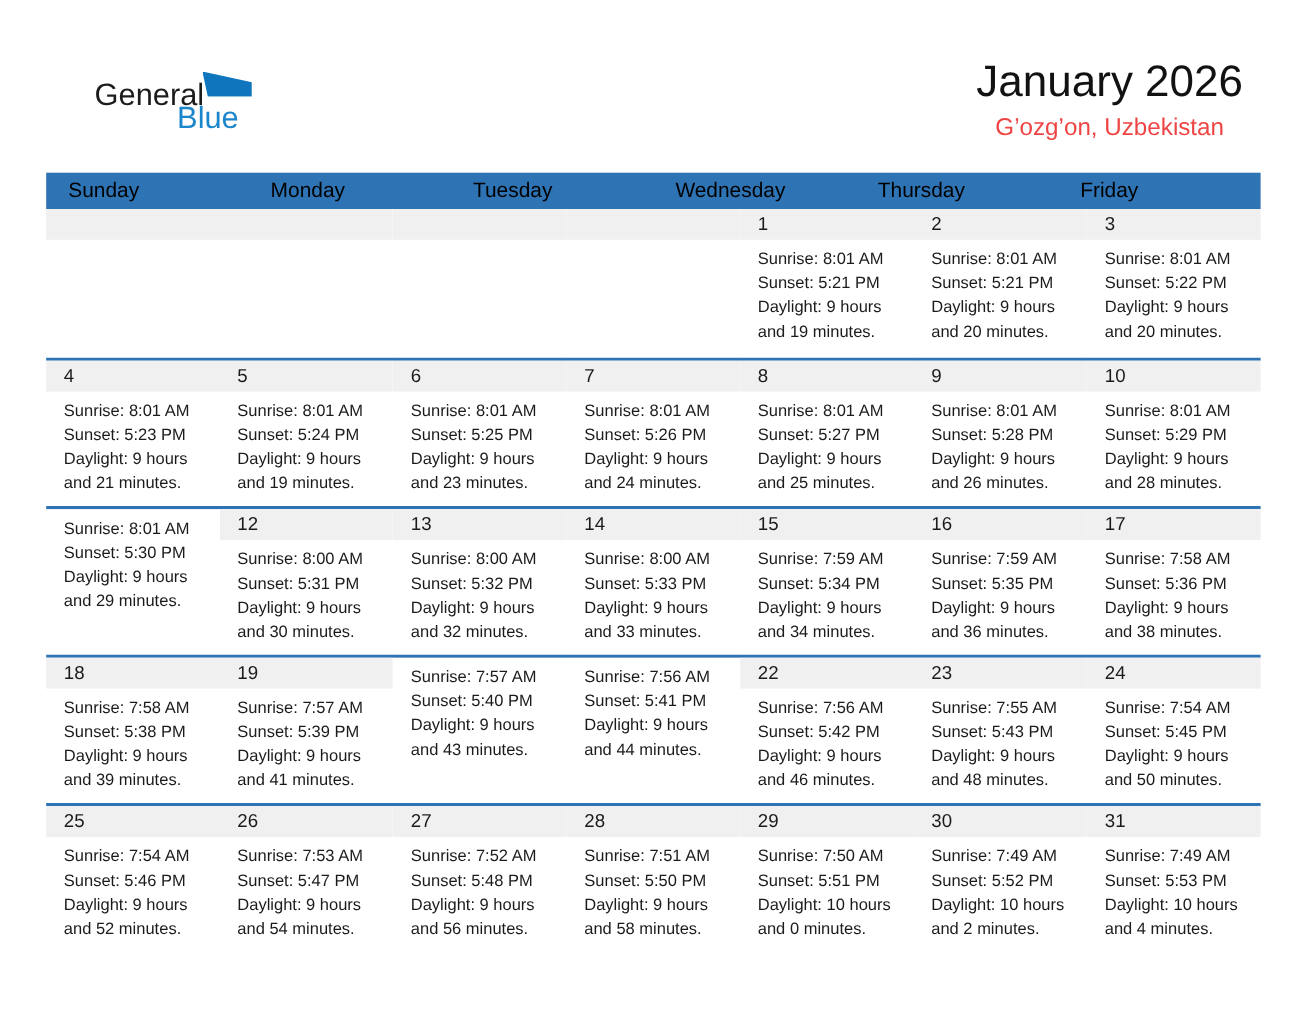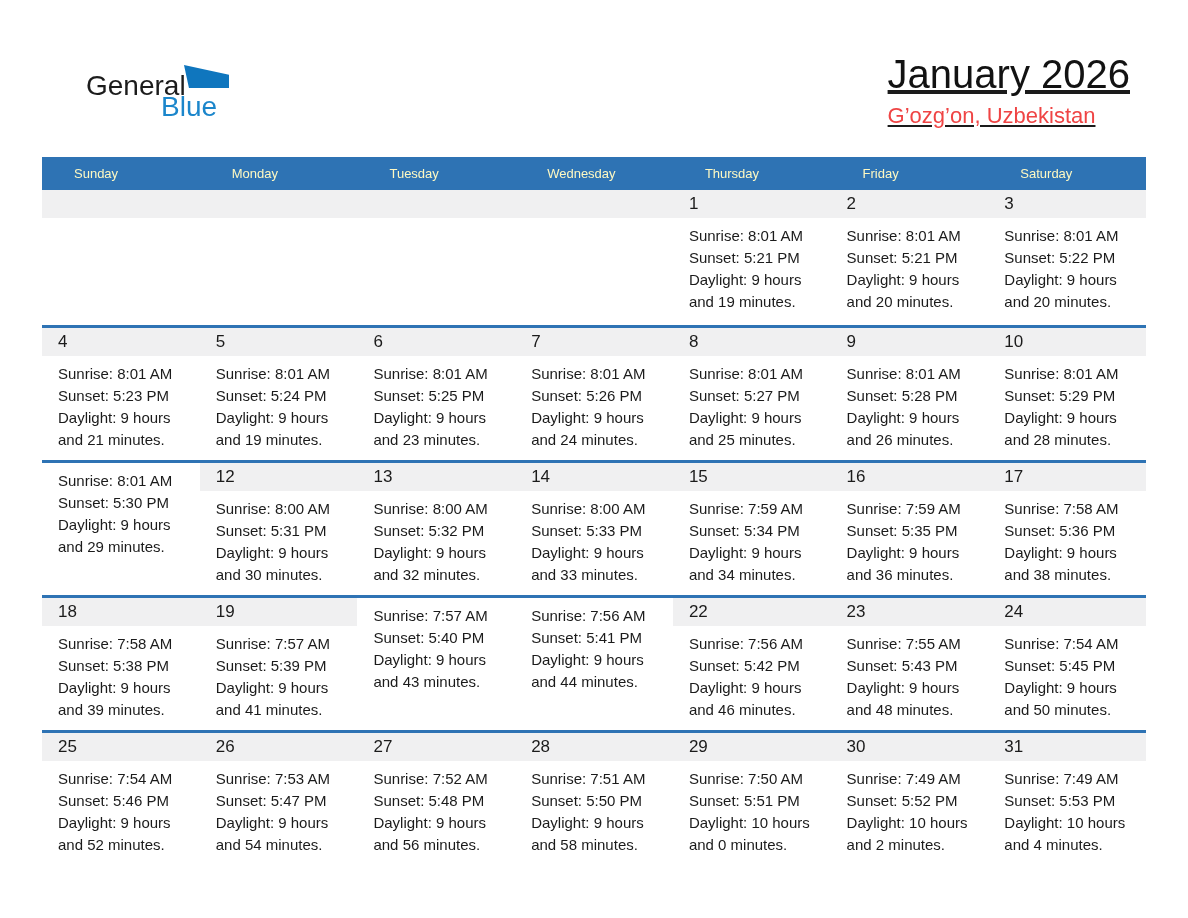--- a/index.html
+++ b/index.html
@@ -16,28 +16,28 @@
 
   
   .logo{position:absolute;left:55px;top:64px;width:220px;height:70px;margin-left:31px;}
   .logo-general{position:absolute;left:0;top:6px;font-size:28px;color:#1c1c1c;letter-spacing:0px;}
   .logo-triangle{position:absolute;left:98px;top:1px;width:45px;height:23px;background:var(--logo-tri);
     -webkit-clip-path:polygon(0 0,100% 42%,100% 100%,11% 100%);
     clip-path:polygon(0 0,100% 42%,100% 100%,11% 100%);}
   .logo-blue{position:absolute;left:75px;top:27px;font-size:28px;color:var(--logo-blue);}
 
   
-  .titleblock{position:absolute;right:58px;top:52px;text-align:left;text-decoration:underline;}
+  .titleblock{position:absolute;right:58px;top:52px;text-align:center;}
   .title{font-size:40px;color:#121212;line-height:1.1;}
   .subtitle{font-size:22px;color:#ef4444;margin-top:7px;}
 
   
   .calendar{position:absolute;left:42px;top:157px;width:1104px;}
   .weekday-row{display:flex;height:33px;background:var(--header-blue);}
-  .weekday-cell{flex:1 1 0;color:#fef9c3;font-size:13px;display:flex;align-items:center;padding-left:32px;}
+  .weekday-cell{flex:1 1 0;color:#000000;font-size:19px;display:flex;align-items:center;padding-left:20px;}
   .week{display:flex;height:135px;}
   .week.with-line{border-top:3px solid var(--header-blue);}
   .day-cell{flex:1 1 0;display:flex;flex-direction:column;background:#fff;}
   .day-band{height:28px;background:var(--band-gray);font-size:17px;color:var(--text-dark);
     padding:4px 0 0 16px;flex:0 0 auto;}
   .day-info{padding:7px 8px 0 16px;font-size:15px;line-height:22px;color:var(--text-dark);}
 </style>
 </head>
 <body>
 
@@ -55,21 +55,20 @@
   </div>
 
   <div class="calendar">
     <div class="weekday-row">
         <div class="weekday-cell">Sunday</div>
         <div class="weekday-cell">Monday</div>
         <div class="weekday-cell">Tuesday</div>
         <div class="weekday-cell">Wednesday</div>
         <div class="weekday-cell">Thursday</div>
         <div class="weekday-cell">Friday</div>
-        <div class="weekday-cell">Saturday</div>
       </div>
     <div>
         <div class="week">
           <div class="day-cell">
             <div class="day-band"></div>
           </div>
           <div class="day-cell">
             <div class="day-band"></div>
           </div>
           <div class="day-cell">

